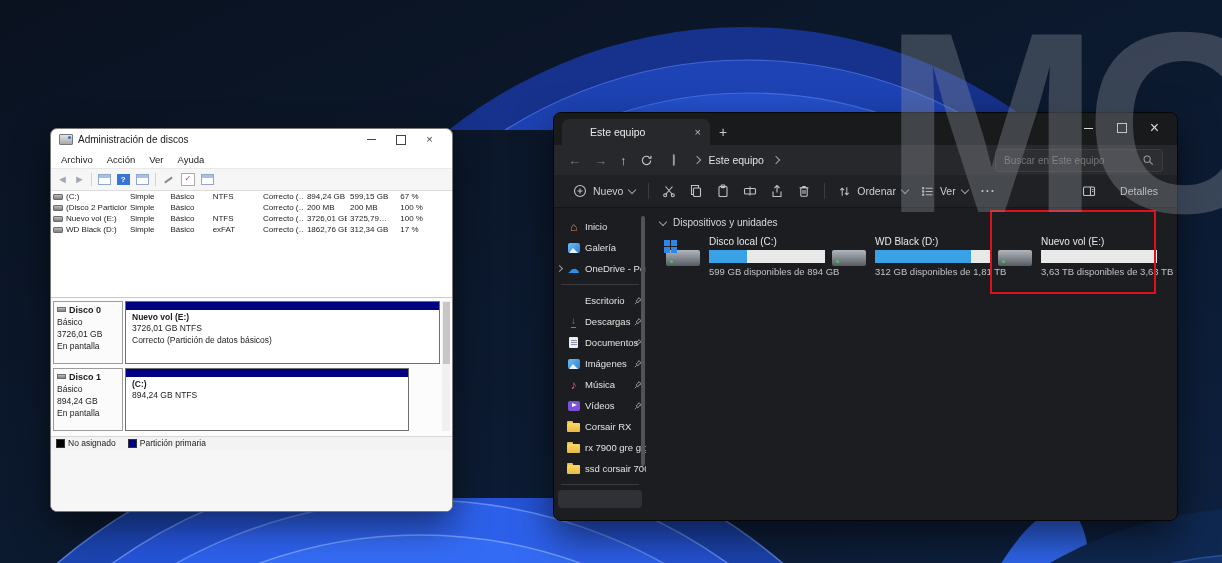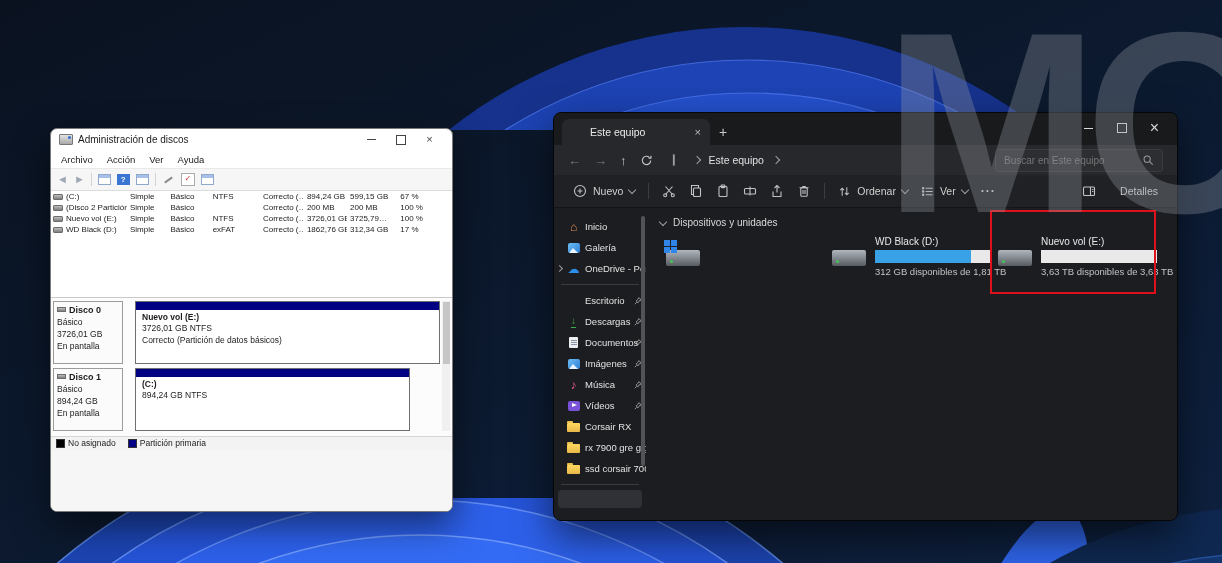--- a/index.html
+++ b/index.html
@@ -36,21 +36,21 @@
   .dm-thead .cell{border-right:1px solid #d9d9d9;display:flex;align-items:center;padding-left:3px;box-sizing:border-box;overflow:hidden;white-space:nowrap;}
   .dm-thead .fillc{flex:1;border-right:none;}
   .c0{width:85px;}.c1{width:45px;}.c2{width:47px;}.c3{width:56px;}.c4{width:49px;}.c5{width:48px;}.c6{width:56px;}.c7{width:61px;}
   .dm-row{display:flex;height:11px;font-size:8px;align-items:center;flex:0 0 11px;}
   .dm-row .cell{padding-left:3px;overflow:hidden;white-space:nowrap;box-sizing:border-box;}
   .dm-row .cell.first{display:flex;align-items:center;padding-left:2px;}
   .vol-ic{width:10px;height:6px;background:linear-gradient(#bdbdbd,#7e7e7e);border:1px solid #6d6d6d;border-radius:1px;margin-right:3px;flex:0 0 10px;box-sizing:border-box;}
   .dm-fillarea{flex:1;background:#fff;}
   .dm-graph{height:139px;border-top:1px solid #c9c9c9;background:#fcfcfc;position:relative;
       padding:3px 12px 0 2px;display:flex;flex-direction:column;gap:4px;flex:0 0 139px;box-sizing:border-box;}
-  .disk-row{display:flex;height:63px;gap:12px;}
+  .disk-row{display:flex;height:63px;gap:2px;}
   .disk-label{width:70px;flex:0 0 70px;border:1px solid #9c9c9c;background:#fbfbfb;padding:2px 3px;font-size:8.5px;line-height:12px;box-sizing:border-box;}
   .disk-label .dname{font-weight:bold;font-size:9px;display:flex;gap:3px;align-items:center;}
   .disk-label .dico{width:9px;height:5px;background:linear-gradient(#bdbdbd,#7e7e7e);border:1px solid #6d6d6d;flex:0 0 9px;box-sizing:border-box;}
   .part-region{flex:1;position:relative;}
   .part-box{height:100%;border:1px solid #6f6f6f;background:#fff;display:flex;flex-direction:column;box-sizing:border-box;}
   .part-stripe{height:8px;flex:0 0 8px;}
   .part-text{padding:2px 6px;font-size:8.5px;line-height:11.5px;white-space:nowrap;overflow:hidden;}
   .part-name{font-weight:bold;}
   .dm-scroll{position:absolute;right:2px;top:3px;width:8px;height:130px;background:#f0f0f0;}
   .dm-thumb{position:absolute;top:1px;left:0.5px;width:7px;height:62px;background:#c6c6c6;}
@@ -555,20 +555,27 @@
           <div class="drive">
             <span class="d-ic">
               <span class="hdd"></span>
               <span class="winlogo">
                   <span></span>
                   <span></span>
                   <span></span>
                   <span></span>
                 </span>
             </span>
+            <span class="d-info">
+              <div class="d-name">Disco local (C:)</div>
+              <div class="d-bar">
+                  <div class="d-fill" style="width: 33%; background-color: rgb(57, 161, 230);"></div>
+                </div>
+              <div class="d-free">599 GB disponibles de 894 GB</div>
+            </span>
           </div>
           <div class="drive">
             <span class="d-ic">
                 <span class="hdd"></span>
               </span>
             <span class="d-info">
               <div class="d-name">WD Black (D:)</div>
               <div class="d-bar">
                   <div class="d-fill" style="width: 83%; background-color: rgb(57, 161, 230);"></div>
                 </div>

